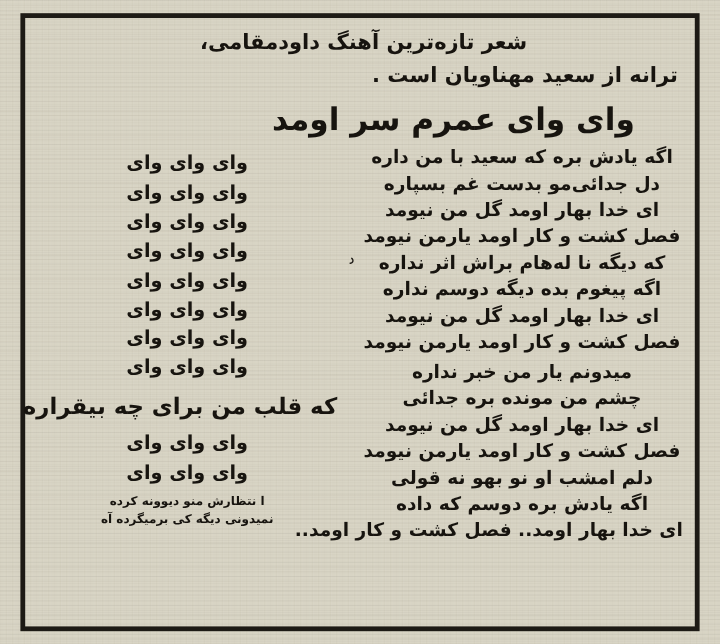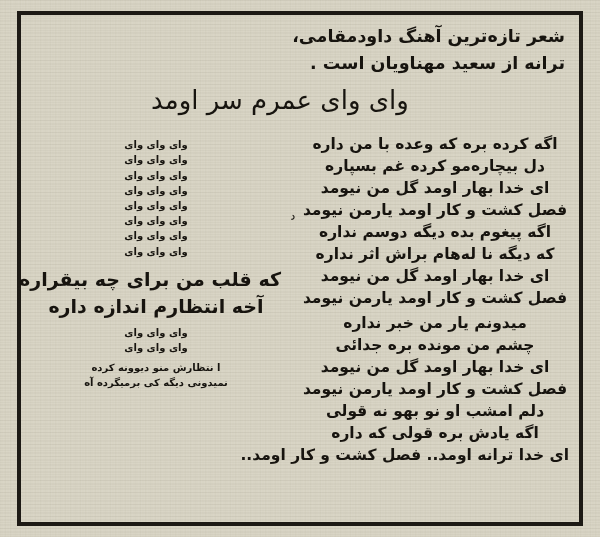--- a/index.html
+++ b/index.html
@@ -52,28 +52,27 @@
   }
   .intro {
     text-align: justify;
     font-family: "DejaVu Sans", sans-serif;
     font-weight: bold;
     font-size: 17.5px;
     line-height: 1.55;
     letter-spacing: 0px;
     padding: 2px 4px 0 10px;
   }
-  .intro .l1 { display: block; }
+  .intro .l1 { display: block; text-align: center; }
   .intro .l2 { display: block; text-align: right; }
   .title {
-    text-align: center;
-    font-weight: normal;
+    font-weight: bold;
     font-size: 26px;
     letter-spacing: 1px;
-    margin: 8px 0 16px 0;
+    margin: 8px 0 3px 0;
     padding-right: 40px;
   }
   .columns {
     display: flex;
     flex-direction: row;
     justify-content: space-between;
     gap: 6px;
     margin-top: 2px;
   }
   .col {
@@ -90,21 +89,21 @@
   .col-left {
     width: 250px;
     text-align: center;
     font-weight: bold;
     font-size: 15px;
     line-height: 1.5;
     padding-top: 6px;
   }
   .line { display: block; white-space: nowrap; }
   .refrain .line {
-    font-size: 10px;
+    font-size: 16px;
     line-height: 1.52;
   }
   .emph {
     font-size: 19px;
     line-height: 1.45;
     letter-spacing: 0.5px;
     margin: 7px 0 4px 0;
   }
   .emph .line { white-space: nowrap; }
   .tail .line {
@@ -134,53 +133,52 @@
       <div class="intro">
         <span class="l1">شعر تازه‌ترین آهنگ داودمقامی،</span>
         <span class="l2">ترانه از سعید مهناویان است .</span>
       </div>
 
       <div class="title">وای وای عمرم سر اومد</div>
 
       <div class="columns">
 
         <div class="col col-right">
-          <span class="line">اگه کرده بره که وعده با من داره</span>
-          <span class="line">دل بیچاره‌مو کرده غم بسپاره</span>
+          <span class="line">اگه یادش بره که سعید با من داره</span>
+          <span class="line">دل جدائی‌مو بدست غم بسپاره</span>
           <span class="line">ای خدا بهار اومد گل من نیومد</span>
           <span class="line">فصل کشت و کار اومد یارمن نیومد</span>
+          <span class="line">که دیگه نا له‌هام براش اثر نداره</span>
           <span class="line">اگه پیغوم بده دیگه دوسم نداره</span>
-          <span class="line">که دیگه نا له‌هام براش اثر نداره</span>
           <span class="line">ای خدا بهار اومد گل من نیومد</span>
           <span class="line">فصل کشت و کار اومد یارمن نیومد</span>
           <div class="spacer-xs"></div>
           <span class="line">میدونم یار من خبر نداره</span>
           <span class="line">چشم من مونده بره جدائی</span>
           <span class="line">ای خدا بهار اومد گل من نیومد</span>
           <span class="line">فصل کشت و کار اومد یارمن نیومد</span>
           <span class="line">دلم امشب او نو بهو نه قولی</span>
-          <span class="line">اگه یادش بره قولی که داره</span>
-          <span class="line">ای خدا ترانه اومد.. فصل کشت و کار اومد..</span>
+          <span class="line">اگه یادش بره دوسم که داده</span>
+          <span class="line">ای خدا بهار اومد.. فصل کشت و کار اومد..</span>
         </div>
 
         <div class="col col-left">
           <div class="refrain">
             <span class="line">وای وای وای</span>
             <span class="line">وای وای وای</span>
             <span class="line">وای وای وای</span>
             <span class="line">وای وای وای</span>
             <span class="line">وای وای وای</span>
             <span class="line">وای وای وای</span>
             <span class="line">وای وای وای</span>
             <span class="line">وای وای وای</span>
           </div>
 
           <div class="emph">
             <span class="line">که قلب من برای چه بیقراره</span>
-            <span class="line">آخه انتظارم اندازه داره</span>
           </div>
 
           <div class="refrain">
             <span class="line">وای وای وای</span>
             <span class="line">وای وای وای</span>
           </div>
 
           <div class="spacer-sm"></div>
 
           <div class="tail">

